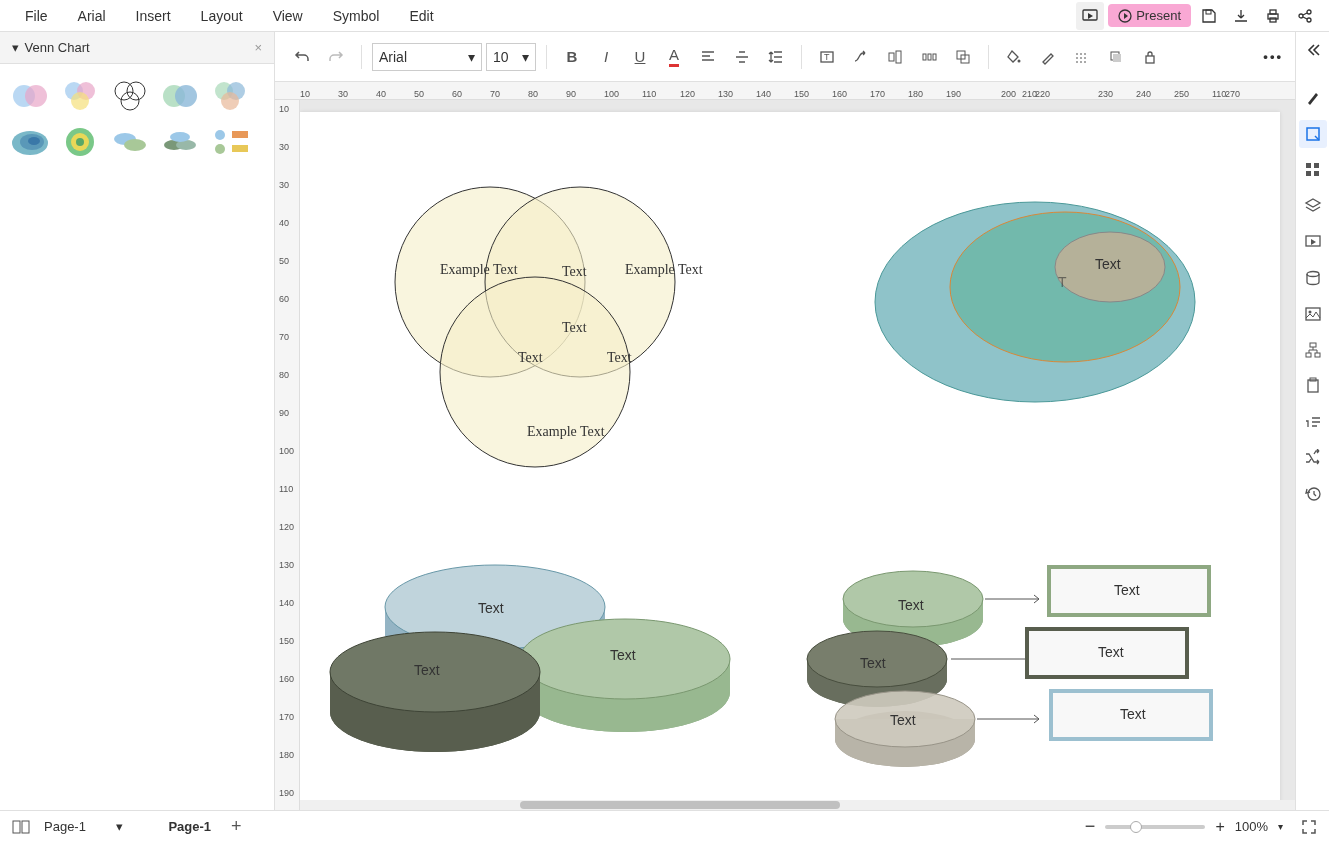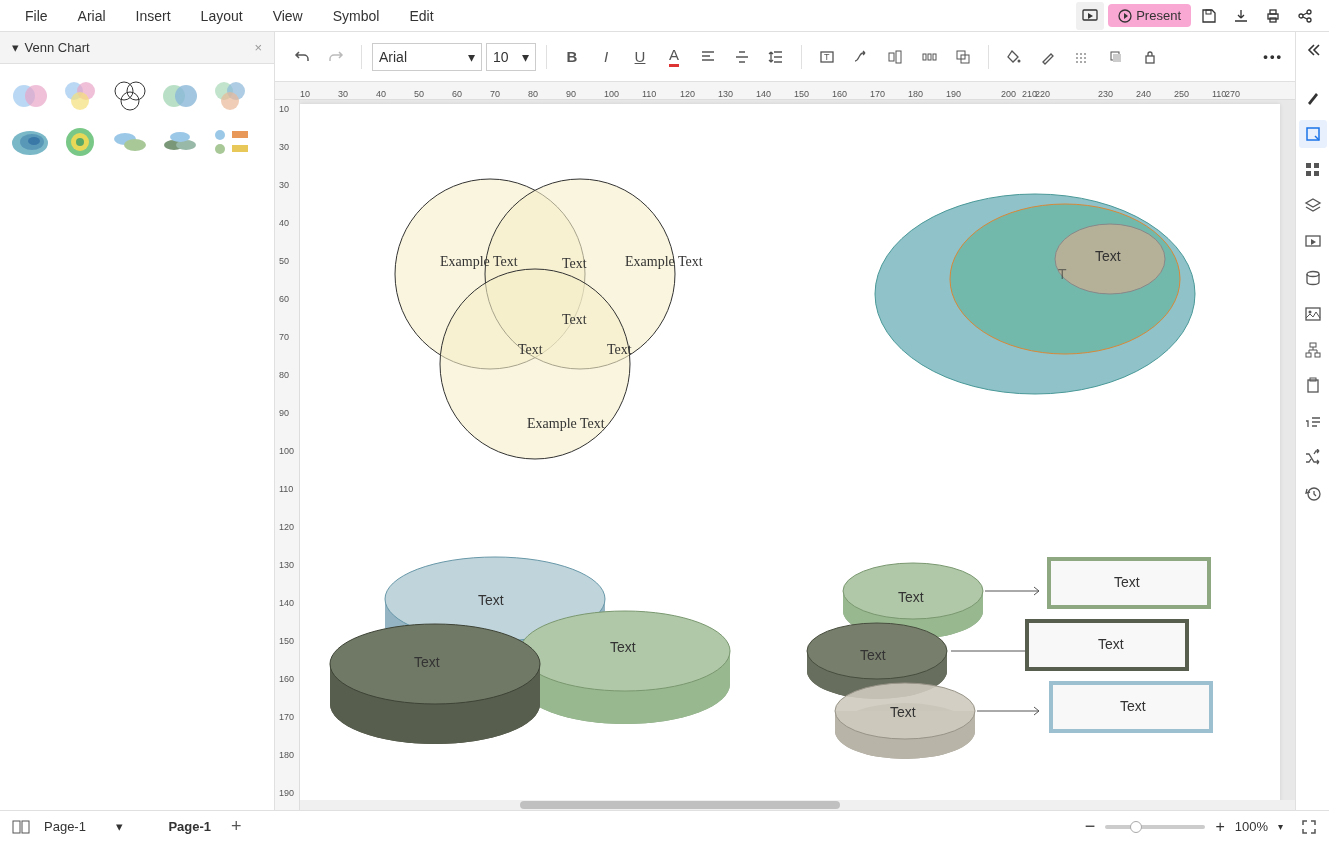--- a/index.html
+++ b/index.html
@@ -30,21 +30,21 @@
 .sel.size { width:50px; }
 .fmt-icon { width:30px; height:30px; display:flex; align-items:center; justify-content:center; cursor:pointer; color:#555; font-size:15px;}
 .fmt-dots { margin-left:auto; font-weight:bold; letter-spacing:2px; cursor:pointer; }
 
 
 .ruler-h { position:absolute; left:275px; top:82px; right:34px; height:18px; background:#f5f5f5; border-bottom:1px solid #ddd; font-size:9px; color:#555; padding-left:25px; display:flex; align-items:flex-end; overflow:hidden; }
 .ruler-h span { position:absolute; }
 .ruler-v { position:absolute; left:275px; top:100px; width:25px; height:710px; background:#f5f5f5; border-right:1px solid #ddd; font-size:9px; color:#555; }
 .ruler-v span { position:absolute; left:4px; }
 .canvas-area { position:absolute; left:300px; top:100px; right:34px; bottom:32px; background:#e8e8e8; overflow:auto; }
-.page { position:absolute; left:0; top:4px; width:980px; height:700px; background:#fff; box-shadow:0 0 4px rgba(0,0,0,0.1); }
+.page { position:absolute; left:0; top:12px; width:980px; height:700px; background:#fff; box-shadow:0 0 4px rgba(0,0,0,0.1); }
 
 
 .venn-text { position:absolute; font-family:"Comic Sans MS","Segoe Script",cursive; font-size:14px; font-weight:500; color:#333; }
 
 
 .right-rail { position:absolute; right:0; top:32px; width:34px; height:778px; border-left:1px solid #e0e0e0; display:flex; flex-direction:column; align-items:center; padding-top:8px; gap:8px; }
 .rail-btn { width:28px; height:28px; display:flex; align-items:center; justify-content:center; cursor:pointer; border-radius:3px; }
 .rail-btn.active { background:#e8f0fe; color:#1a73e8; }
 .rail-collapse { width:28px; height:20px; display:flex; align-items:center; justify-content:center; cursor:pointer; }
 

